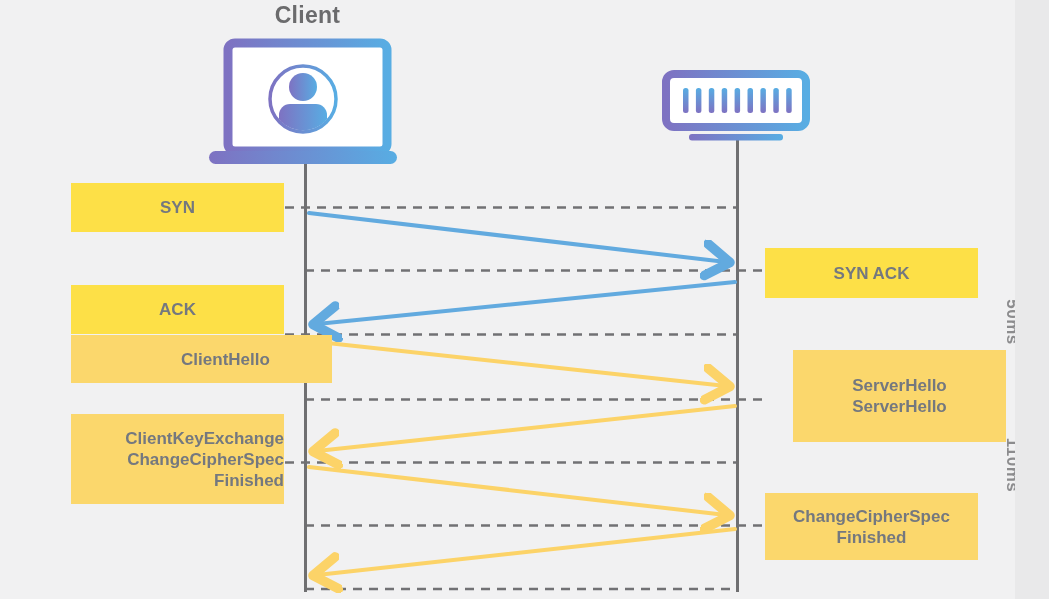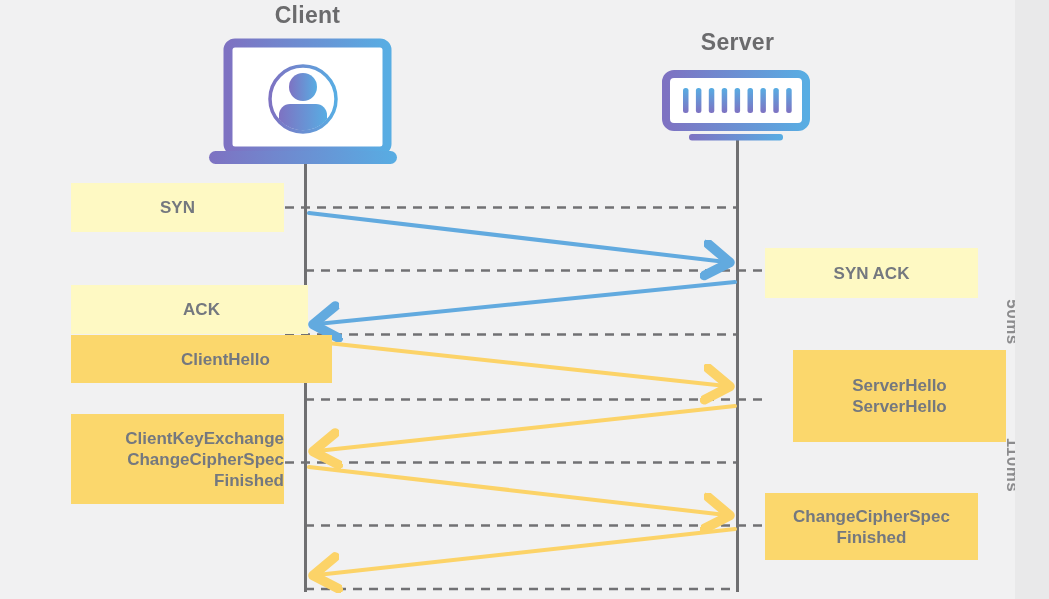--- a/index.html
+++ b/index.html
@@ -20,24 +20,24 @@
     text-align:center;letter-spacing:.3px;
   }
   .actor-title.client{left:230px;top:2px;width:155px;}
   .actor-title.server{left:660px;top:29px;width:155px;}
   .msg-box{
     position:absolute;width:213px;
     display:flex;flex-direction:column;align-items:center;justify-content:center;
     font-size:17px;font-weight:bold;color:#74787f;
     line-height:21px;text-align:center;
   }
-  .msg-box.blue{background:#fef9c3;}
+  .msg-box.blue{background:#fde047;}
   .msg-box.yellow{background:#fbd76c;}
   .box-syn{left:71px;top:183px;height:49px;}
-  .box-ack{left:71px;top:285px;height:49px;padding-left:24px;}
+  .box-ack{left:71px;top:285px;height:49px;}
   .box-clienthello{left:71px;top:335px;height:48px;padding-left:48px;}
   .box-cke{left:71px;top:414px;height:90px;align-items:flex-end;}
   .box-synack{left:765px;top:248px;height:50px;}
   .box-serverhello{left:765px;top:350px;height:92px;margin-left:28px;}
   .box-ccs{left:765px;top:493px;height:67px;}
   .phase-label{
     position:absolute;
     transform:translate(-50%,-50%) rotate(90deg);
     font-size:17px;font-weight:bold;color:#8c8c8e;
     text-align:center;line-height:19px;letter-spacing:.5px;
@@ -117,21 +117,20 @@
         <rect x="747.5" y="88" width="5.5" height="25" rx="2.5"></rect>
         <rect x="760.4" y="88" width="5.5" height="25" rx="2.5"></rect>
         <rect x="773.3" y="88" width="5.5" height="25" rx="2.5"></rect>
         <rect x="786.2" y="88" width="5.5" height="25" rx="2.5"></rect>
       </g>
       <rect x="689" y="134" width="94" height="6.5" rx="3" fill="url(#gradMain)"></rect>
     </g>
   </svg>
 
   <div class="actor-title client">Client</div>
-  <div class="actor-title server">Server</div>
 
   <div class="msg-box blue box-syn">
     <span>SYN</span>
   </div>
   <div class="msg-box blue box-ack">
     <span>ACK</span>
   </div>
   <div class="msg-box yellow box-clienthello">
     <span>ClientHello</span>
   </div>

